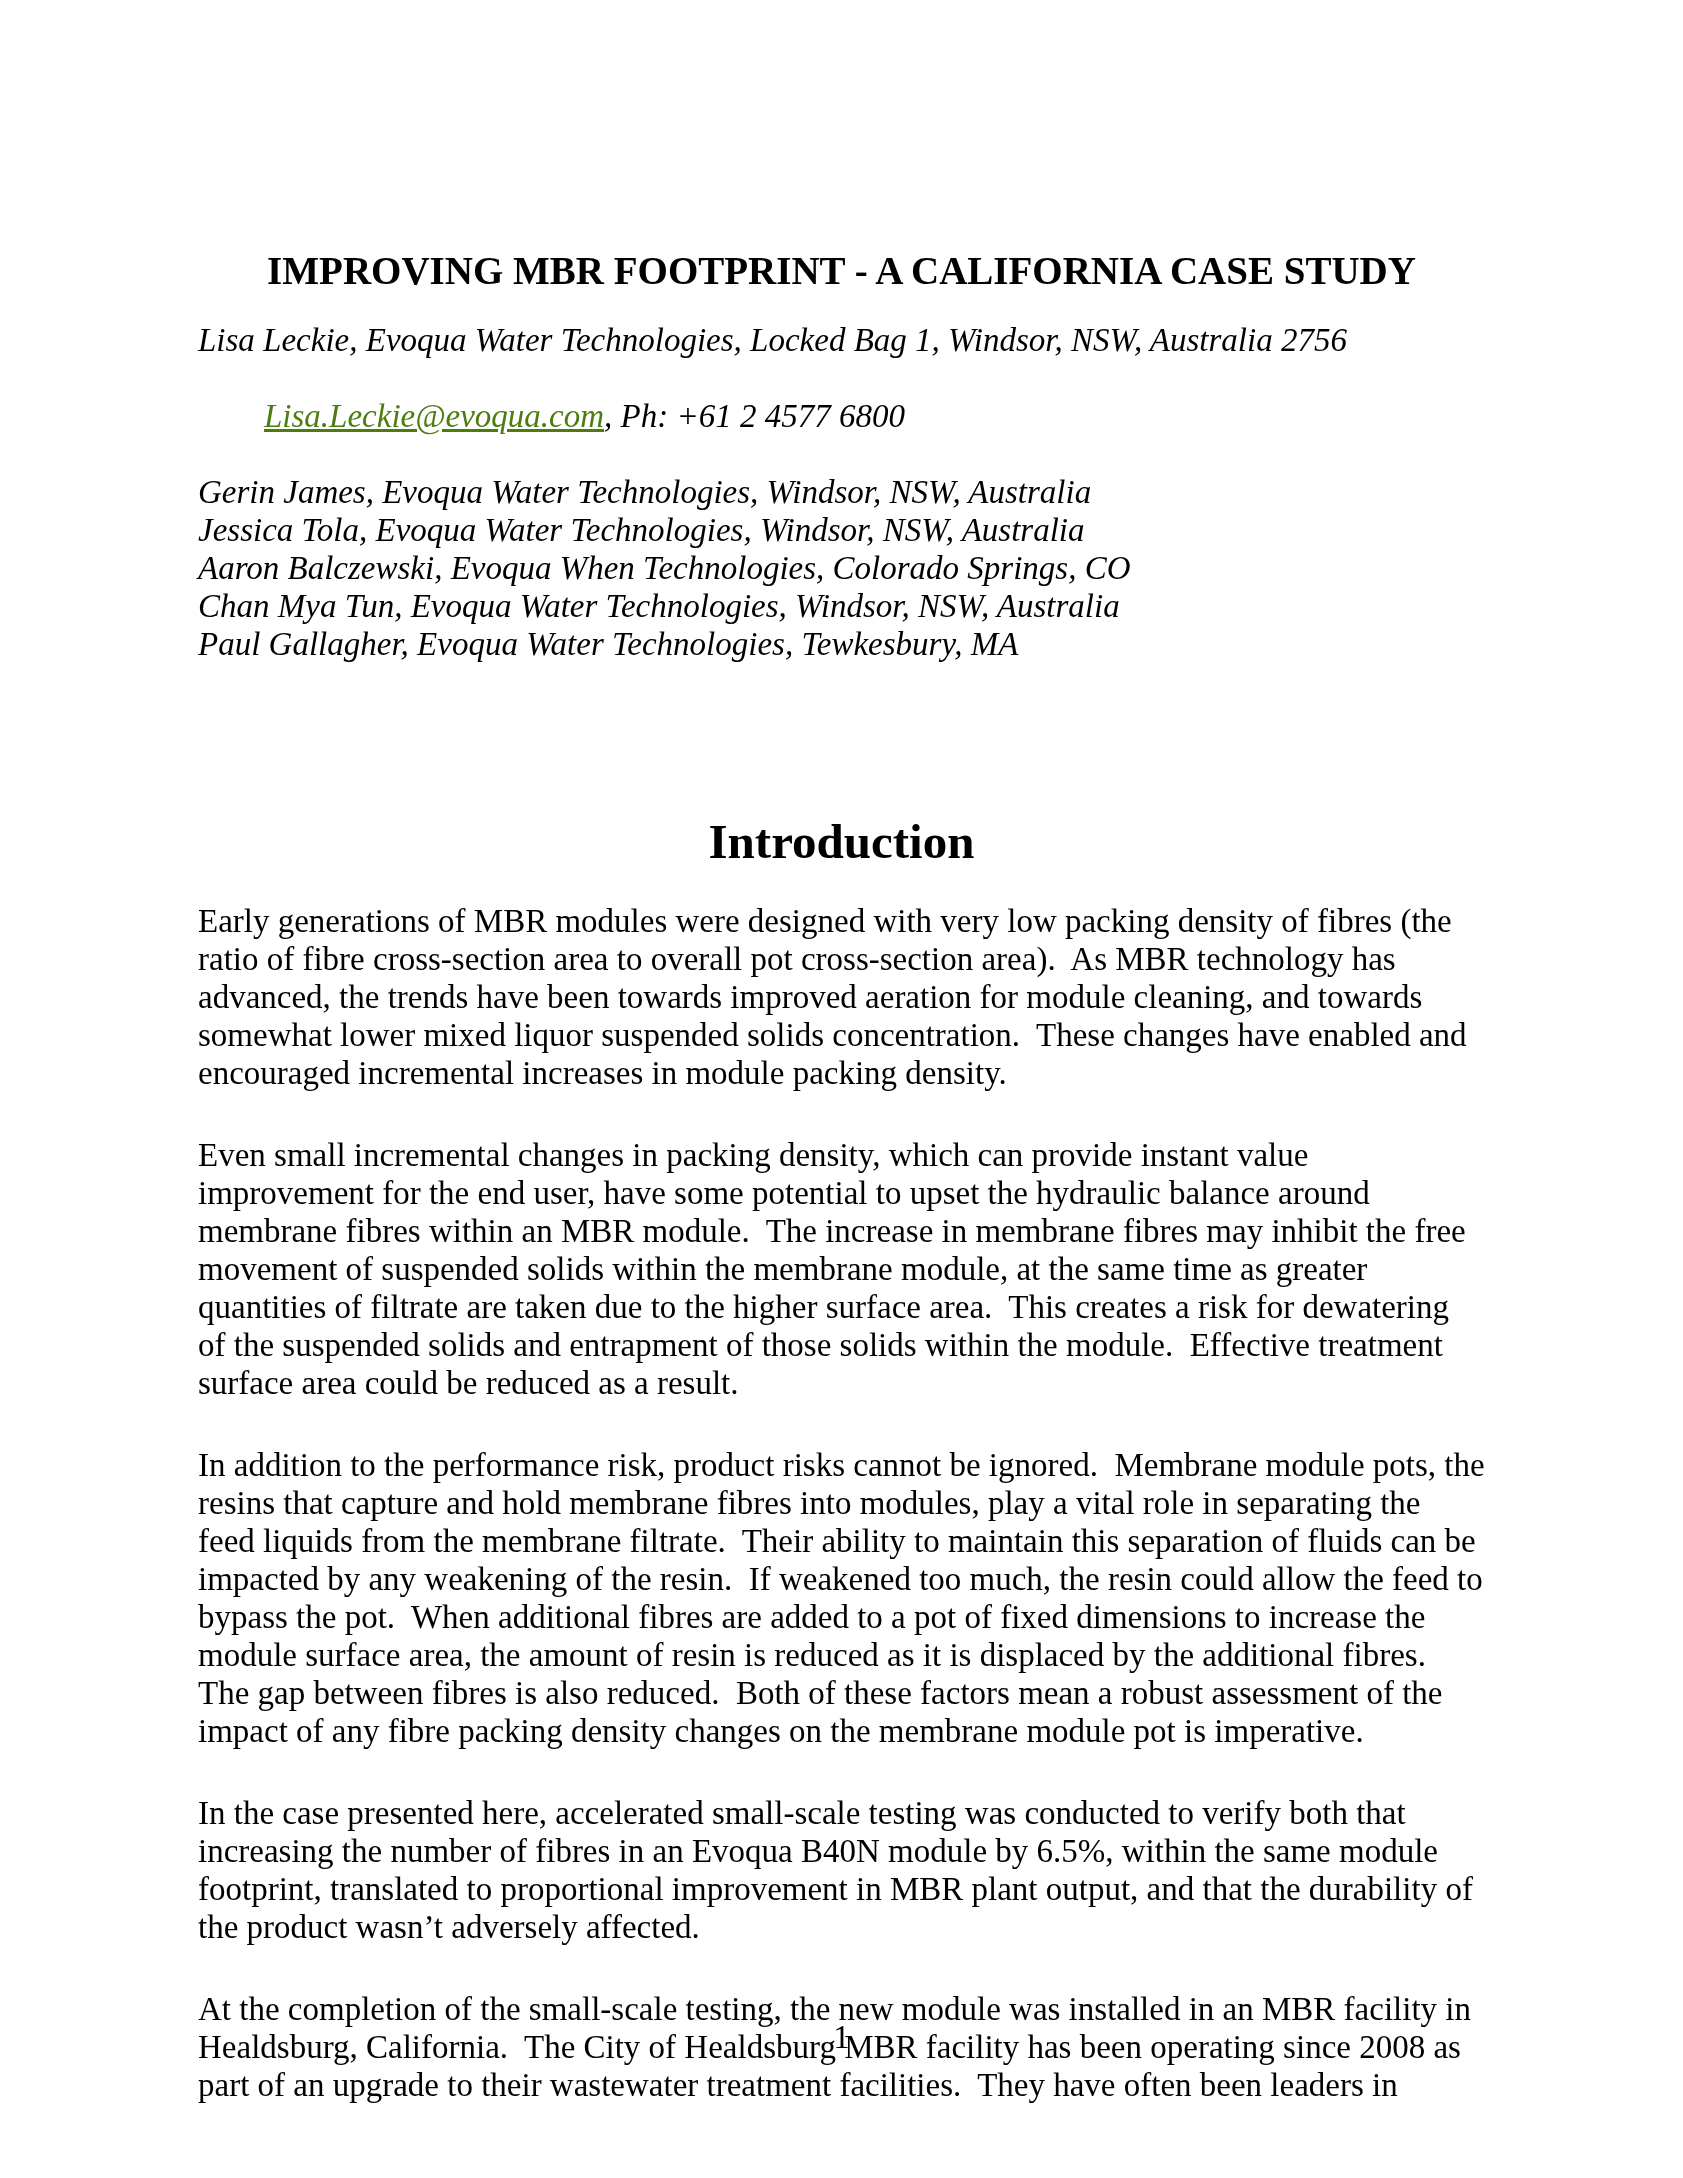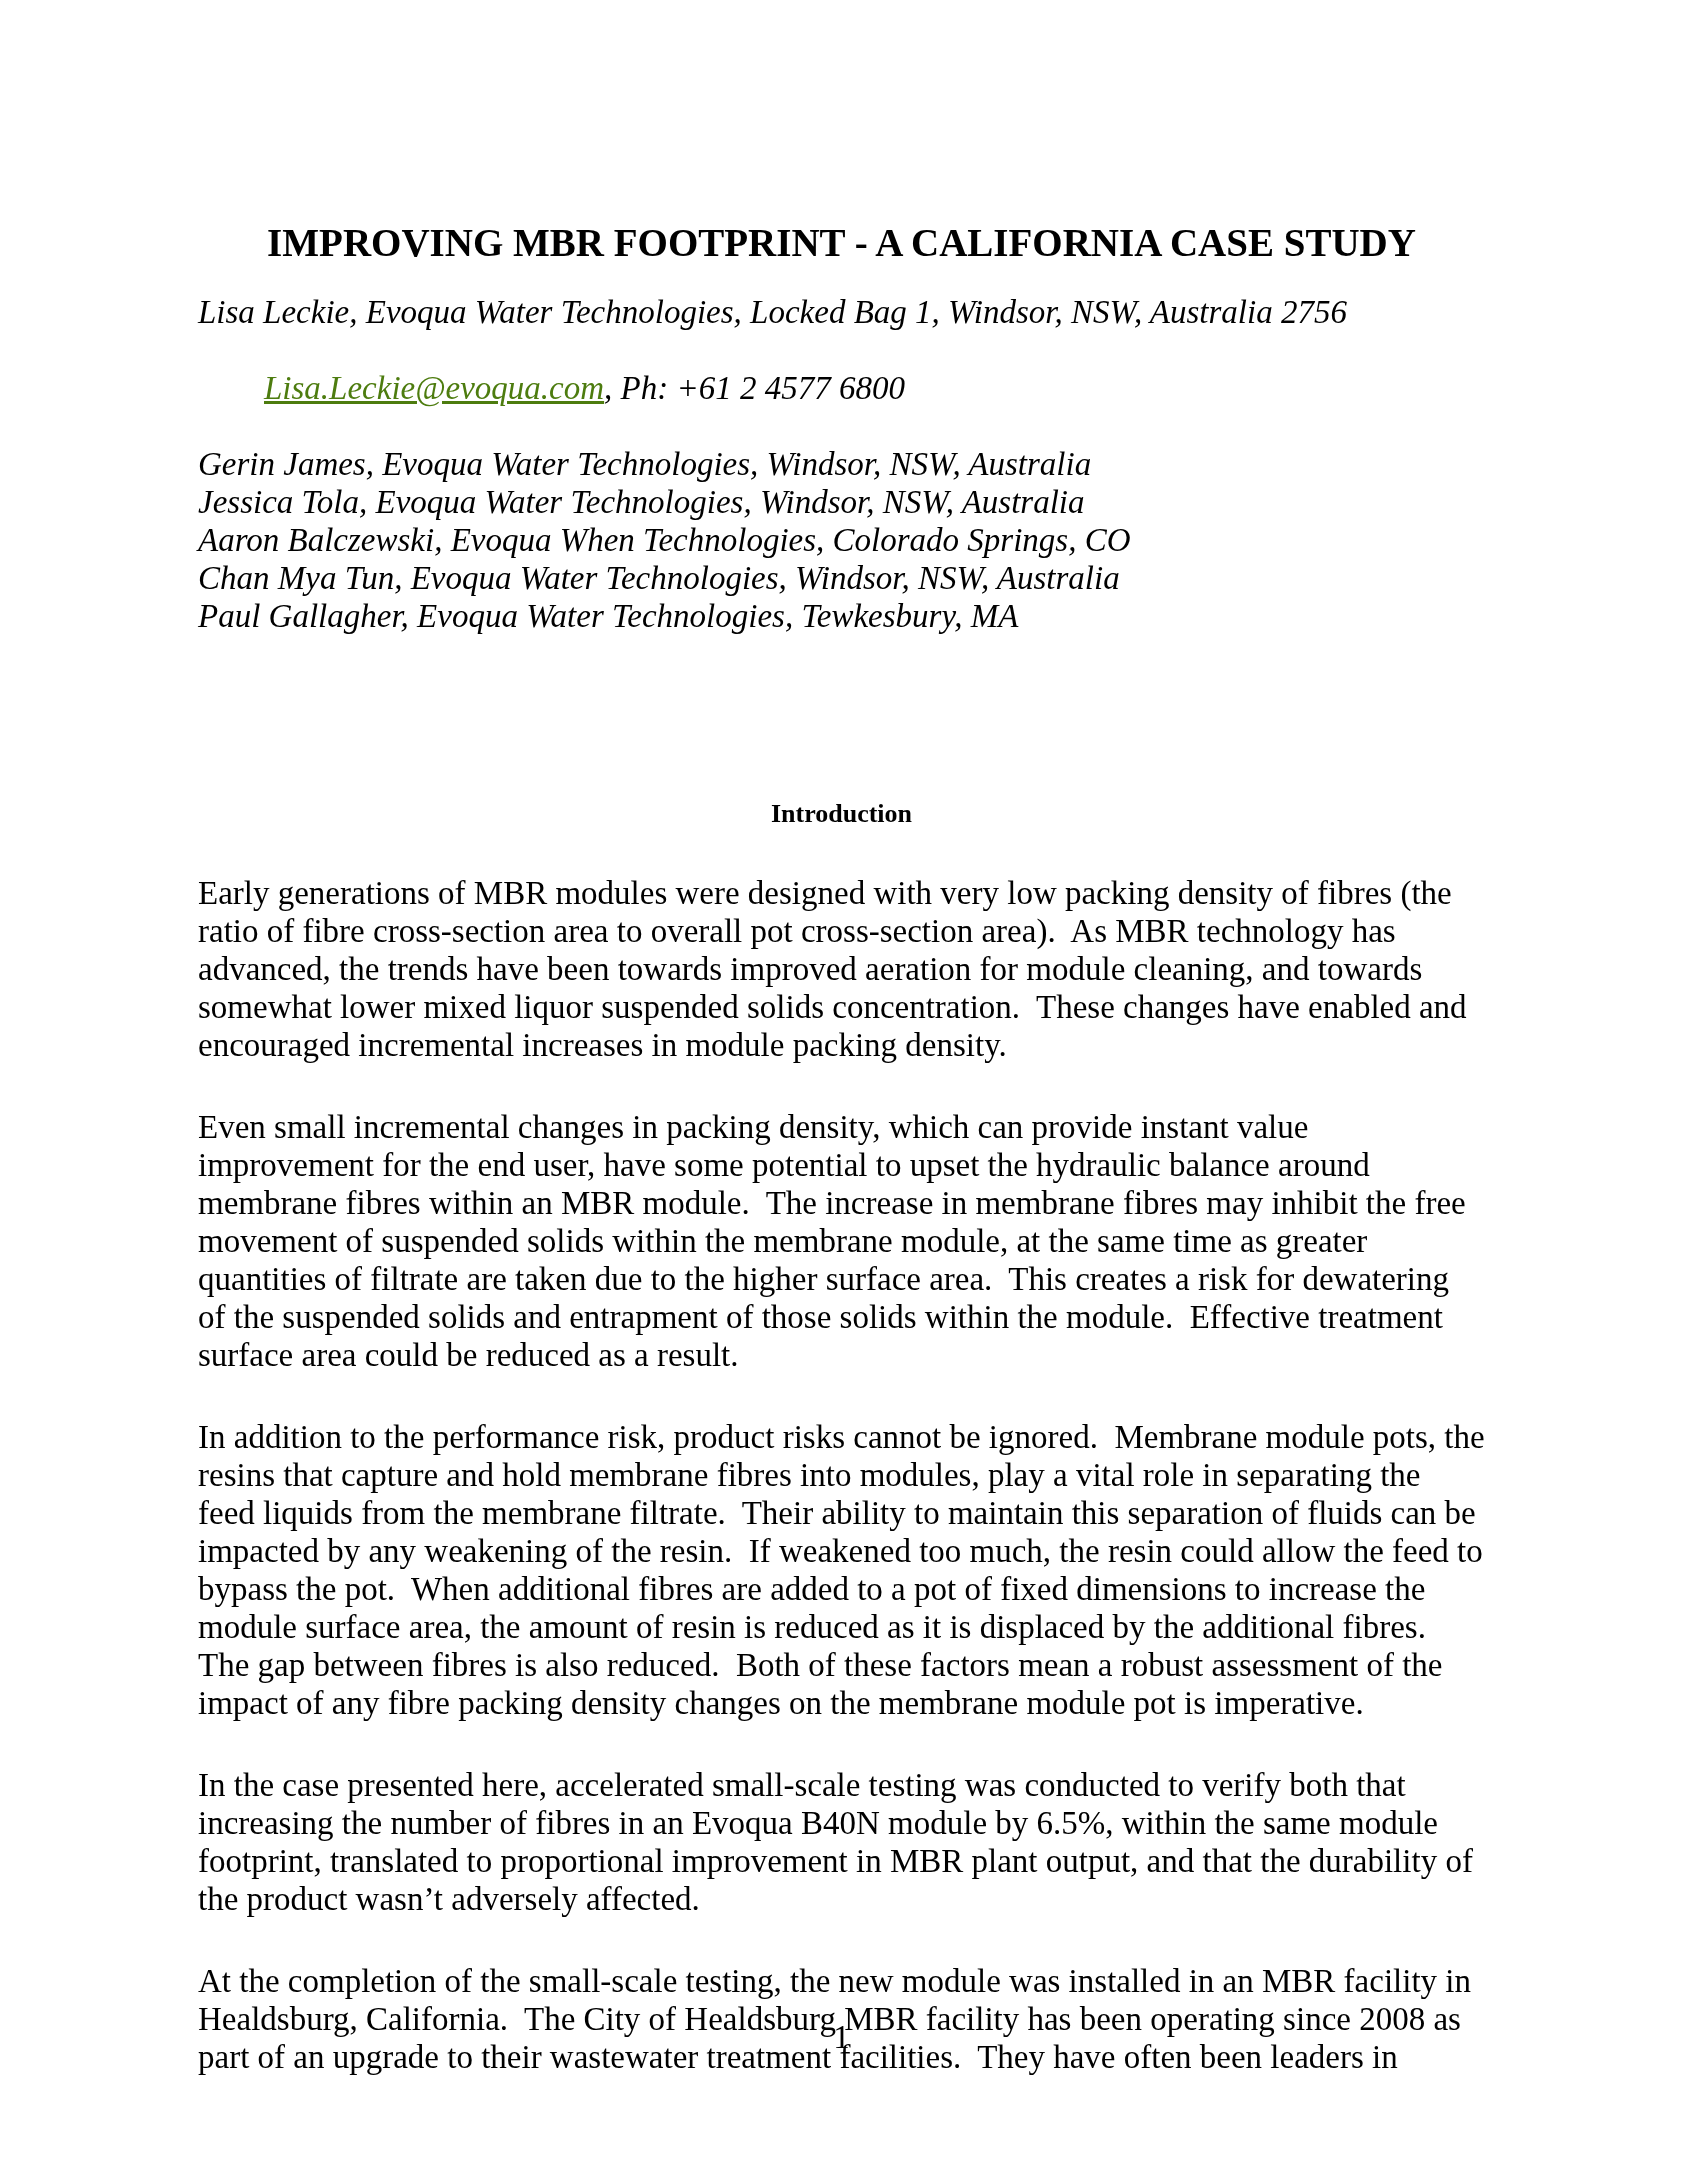--- a/index.html
+++ b/index.html
@@ -11,20 +11,21 @@
     position: relative;
     width: 1683px;
     height: 2178px;
     background: #ffffff;
     font-family: "Liberation Serif", serif;
     color: #000000;
     overflow: hidden;
   }
   .content {
     padding: 0 198px 0 198px;
+    margin-top: 28px;
   }
   .title {
     margin: 0;
     padding-top: 220px;
     font-size: 39px;
     font-weight: bold;
     line-height: 45px;
     text-align: center;
     white-space: pre;
   }
@@ -38,21 +39,21 @@
     white-space: pre;
   }
   .email-link {
     color: #4d7c0f;
     text-decoration: underline;
     cursor: pointer;
   }
   .section-heading {
     margin: 0;
     margin-top: 156px;
-    font-size: 26px;
+    font-size: 49px;
     font-weight: bold;
     line-height: 45px;
     text-align: center;
   }
   .body-text {
     margin-top: 38px;
     font-size: 33px;
     line-height: 38px;
   }
   .paragraph {

